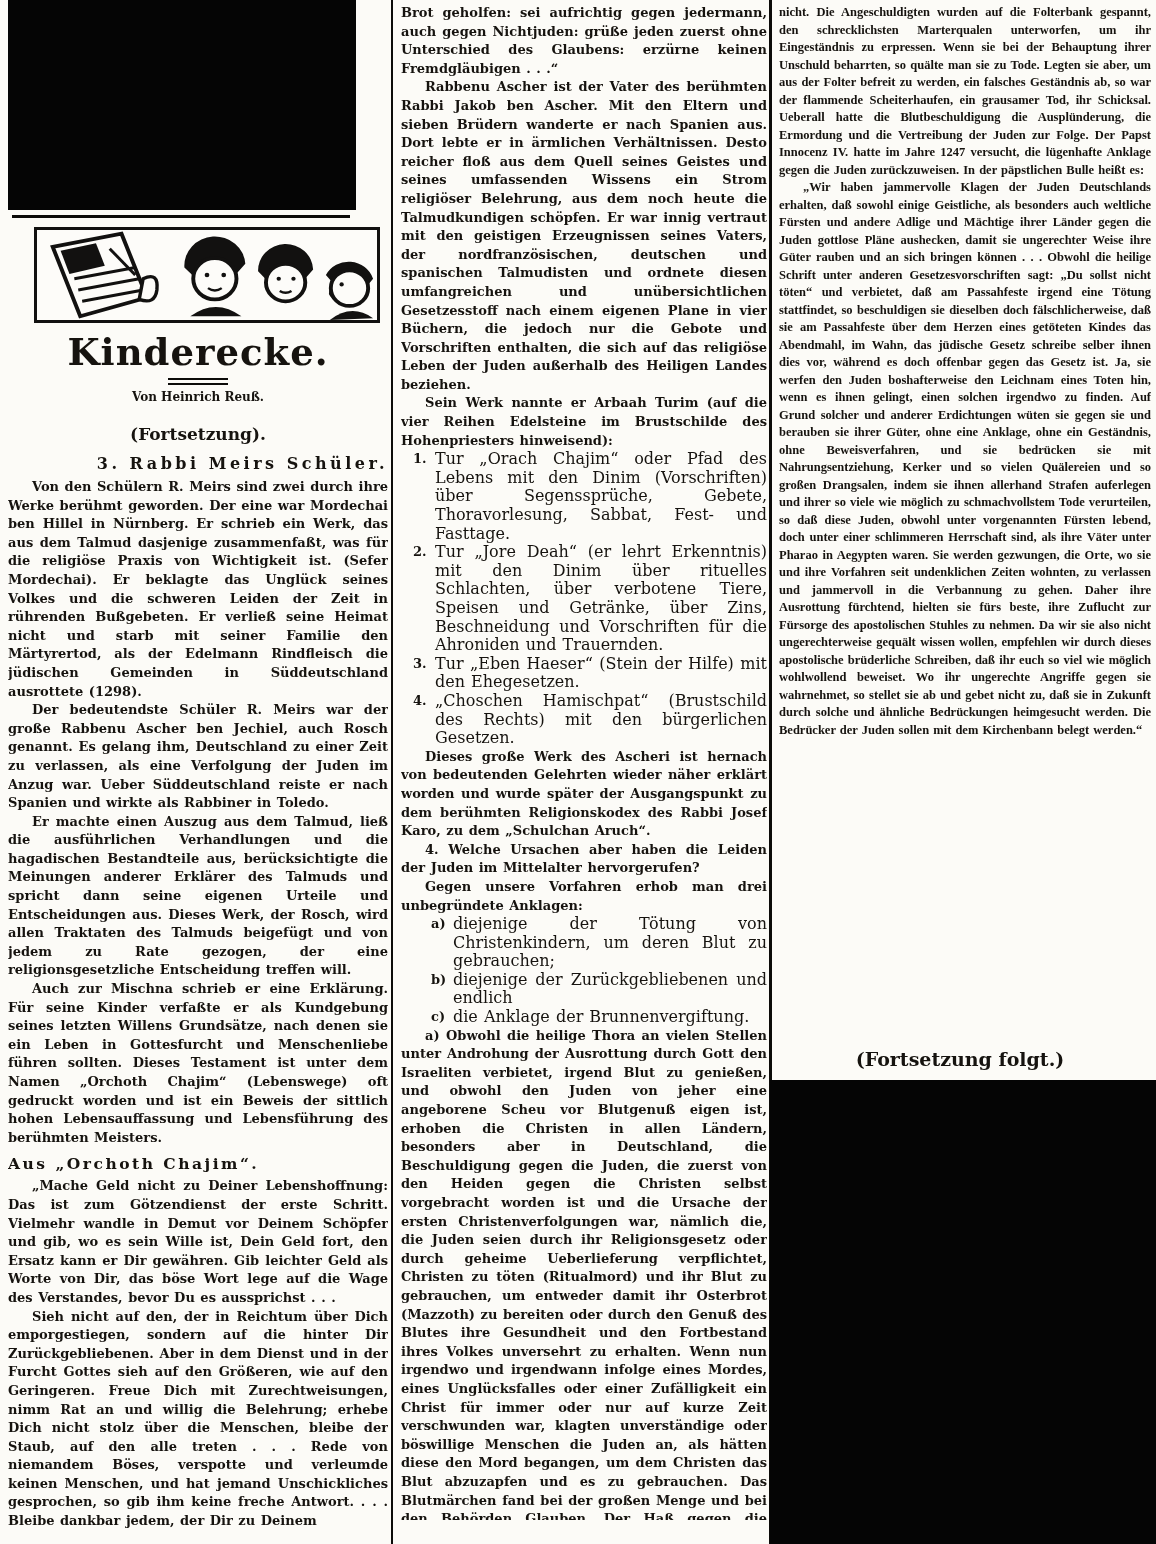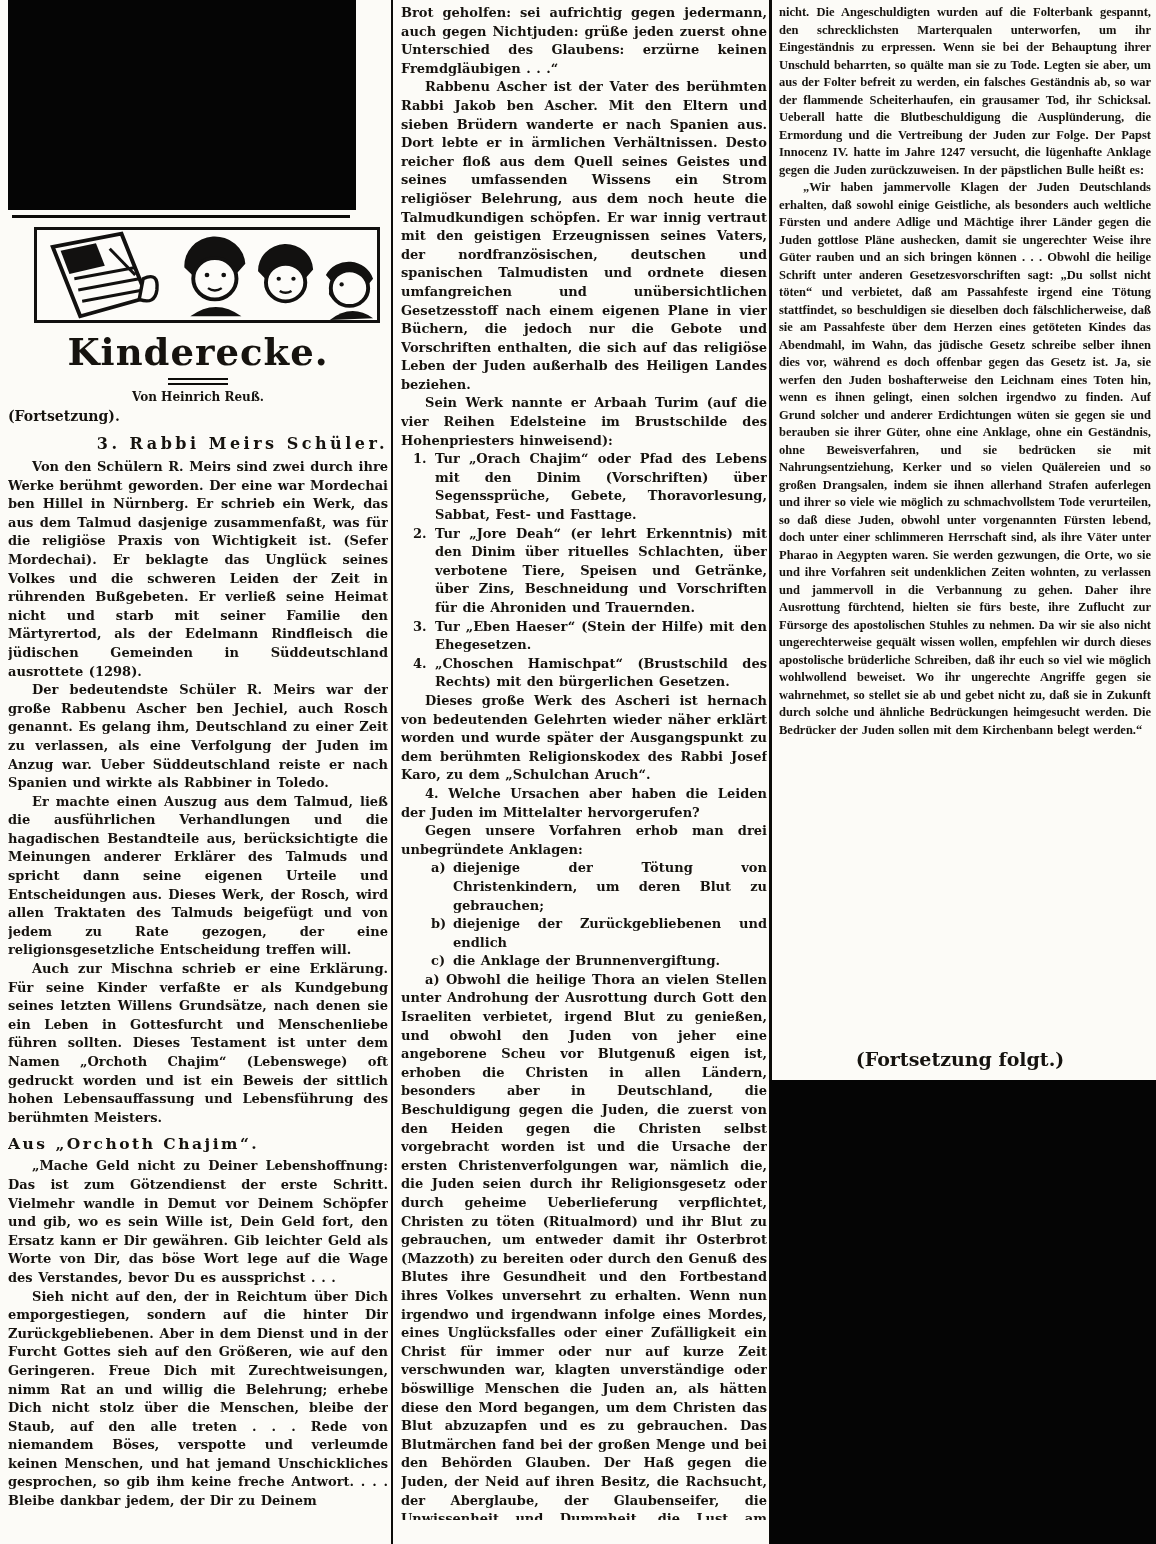--- a/index.html
+++ b/index.html
@@ -25,35 +25,35 @@
                border:3px solid #121110; background:#fdfcf9; }
   .illo-box svg { display:block; width:100%; height:100%; }
 
   .kinderecke { font-size:37px; line-height:42px; font-weight:bold;
                 text-align:center; margin:8px 0 0; letter-spacing:1px; }
   .title-divider { width:60px; height:7px; margin:5px auto 0;
                    border-top:2px solid #0c0b09; border-bottom:2px solid #0c0b09; }
   .article-title { font-size:26px; line-height:31px; font-weight:bold;
                    text-align:center; margin:9px 0 0; }
   .byline      { font-size:12px; font-weight:bold; text-align:center; margin-top:5px; }
-  .fortsetzung { font-size:14px; font-weight:bold; text-align:left; margin-top:4px; }
+  .fortsetzung { font-size:17px; font-weight:bold; text-align:center; margin-top:20px; }
   .chapter { font-size:16px; font-weight:bold; text-align:right;
              letter-spacing:3.5px; margin:10px 0 5px; }
   .subhead { font-size:15.5px; font-weight:bold; 
              letter-spacing:2.5px; margin:7px 0 4px; }
 
   
   .col p { margin:0; font-size:13px; line-height:18.6px; font-weight:bold;
            text-align:justify; text-indent:24px; word-spacing:1px; }
   #col3 p { font-size:12.5px; line-height:17.5px;font-family:Liberation Serif, serif; }
   p.noindent { text-indent:0; }
 
   .hang { display:flex; margin:0; padding-left:12px; }
   .hang .num { flex:0 0 22px; font-size:13px; line-height:18.6px; font-weight:bold; }
-  .hang .li-text { flex:1; font-size:13px; line-height:18.6px; font-weight:bold;
+  .hang .li-text { flex:1; font-size:16px; line-height:18.6px; font-weight:normal;
                    text-align:justify; word-spacing:1px; }
   .hang.charge { padding-left:30px; }
 
   #col3 .text-area { height:1042px; overflow:hidden; }
   .footer-line { position:absolute; left:0; right:10px; top:1048px;
                  font-size:19px; font-weight:bold; text-align:center; }
   #redaction-bottom { position:absolute; left:770px; top:1080px;
                       width:386px; height:464px; background:#050505; }
 </style>
 </head>

